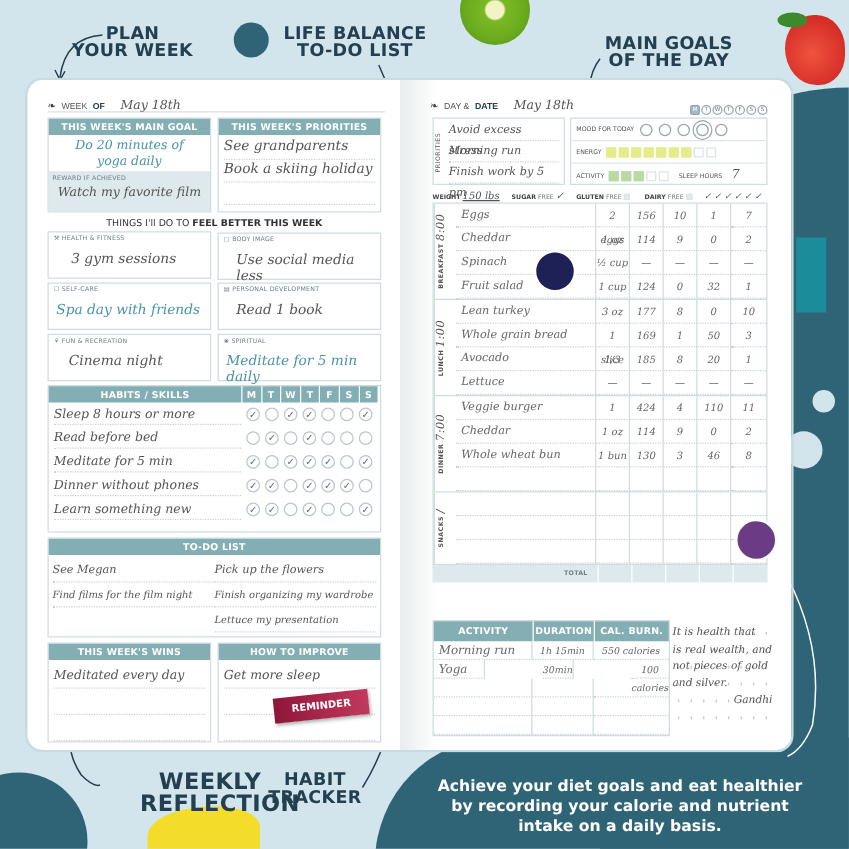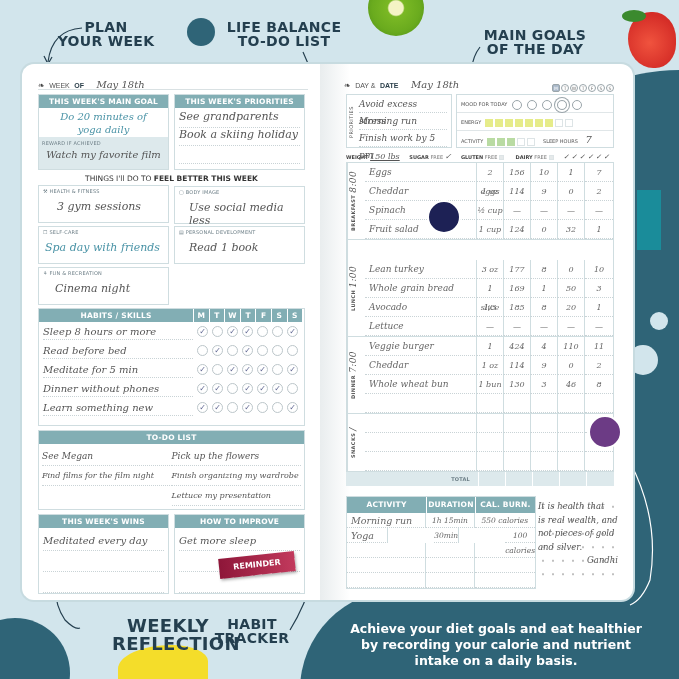--- a/index.html
+++ b/index.html
@@ -140,20 +140,24 @@
     <div class="hand blue" style="font-size:11px;margin:6px 0 0 2px;">Spa day with friends</div>
   </div>
   <div class="box" style="left:152px;top:162px;width:131px;height:38px;padding:2px 4px;">
     <div class="sub"><span>▤</span> <span>PERSONAL DEVELOPMENT</span></div>
     <div class="hand" style="font-size:11px;margin:6px 0 0 10px;">Read 1 book</div>
   </div>
   <div class="box" style="left:16px;top:203px;width:131px;height:38px;padding:2px 4px;">
     <div class="sub"><span>⚘</span> <span>FUN &amp; RECREATION</span></div>
     <div class="hand" style="font-size:11px;margin:6px 0 0 12px;">Cinema night</div>
   </div>
+  <div class="box" style="left:152px;top:203px;width:131px;height:38px;padding:2px 4px;">
+    <div class="sub"><span>❀</span> <span>SPIRITUAL</span></div>
+    <div class="hand blue" style="font-size:11px;margin:6px 0 0 2px;">Meditate for 5 min daily</div>
+  </div>
 
   <div class="box" style="left:16px;top:244px;width:267px;height:118px;">
     <div style="display:flex;">
       <div class="hdr" style="width:154px;">HABITS / SKILLS</div>
       <div id="habit-days" style="display:flex;">
           <div class="hdr" style="width: 14.6px; margin-left: 1px;">M</div>
           <div class="hdr" style="width: 14.6px; margin-left: 1px;">T</div>
           <div class="hdr" style="width: 14.6px; margin-left: 1px;">W</div>
           <div class="hdr" style="width: 14.6px; margin-left: 1px;">T</div>
           <div class="hdr" style="width: 14.6px; margin-left: 1px;">F</div>
@@ -330,21 +334,21 @@
               <div class="cell line" style="width: 27px; line-height: 19px; border-right: 1px solid rgb(207, 221, 224);">124</div>
               <div class="cell line" style="width: 27px; line-height: 19px; border-right: 1px solid rgb(207, 221, 224);">0</div>
               <div class="cell line" style="width: 27px; line-height: 19px; border-right: 1px solid rgb(207, 221, 224);">32</div>
               <div class="cell line" style="width: 28px; line-height: 19px; border-right: none;">1</div>
             </div>
           </div>
         </div>
         <div style="display: flex; border-top: 1px solid rgb(207, 221, 224);">
           <div class="meal" style="width: 19px; border-right: 1px solid rgb(207, 221, 224);"><span>LUNCH </span><span class="hand" style="font-size: 9px; font-weight: normal;">1:00</span></div>
           <div style="flex: 1 1 0%;">
-            <div style="display: flex; height: 19px; margin-top: 20px;">
+            <div style="display: flex; height: 19px;">
               <div class="cell line" style="width: 112px; line-height: 19px; border-right: 1px solid rgb(207, 221, 224); text-align: left; padding-left: 4px; font-size: 9px;">Lean turkey</div>
               <div class="cell line" style="width: 27px; line-height: 19px; border-right: 1px solid rgb(207, 221, 224);">3 oz</div>
               <div class="cell line" style="width: 27px; line-height: 19px; border-right: 1px solid rgb(207, 221, 224);">177</div>
               <div class="cell line" style="width: 27px; line-height: 19px; border-right: 1px solid rgb(207, 221, 224);">8</div>
               <div class="cell line" style="width: 27px; line-height: 19px; border-right: 1px solid rgb(207, 221, 224);">0</div>
               <div class="cell line" style="width: 28px; line-height: 19px; border-right: none;">10</div>
             </div>
             <div style="display: flex; height: 19px;">
               <div class="cell line" style="width: 112px; line-height: 19px; border-right: 1px solid rgb(207, 221, 224); text-align: left; padding-left: 4px; font-size: 9px;">Whole grain bread</div>
               <div class="cell line" style="width: 27px; line-height: 19px; border-right: 1px solid rgb(207, 221, 224);">1 slice</div>

